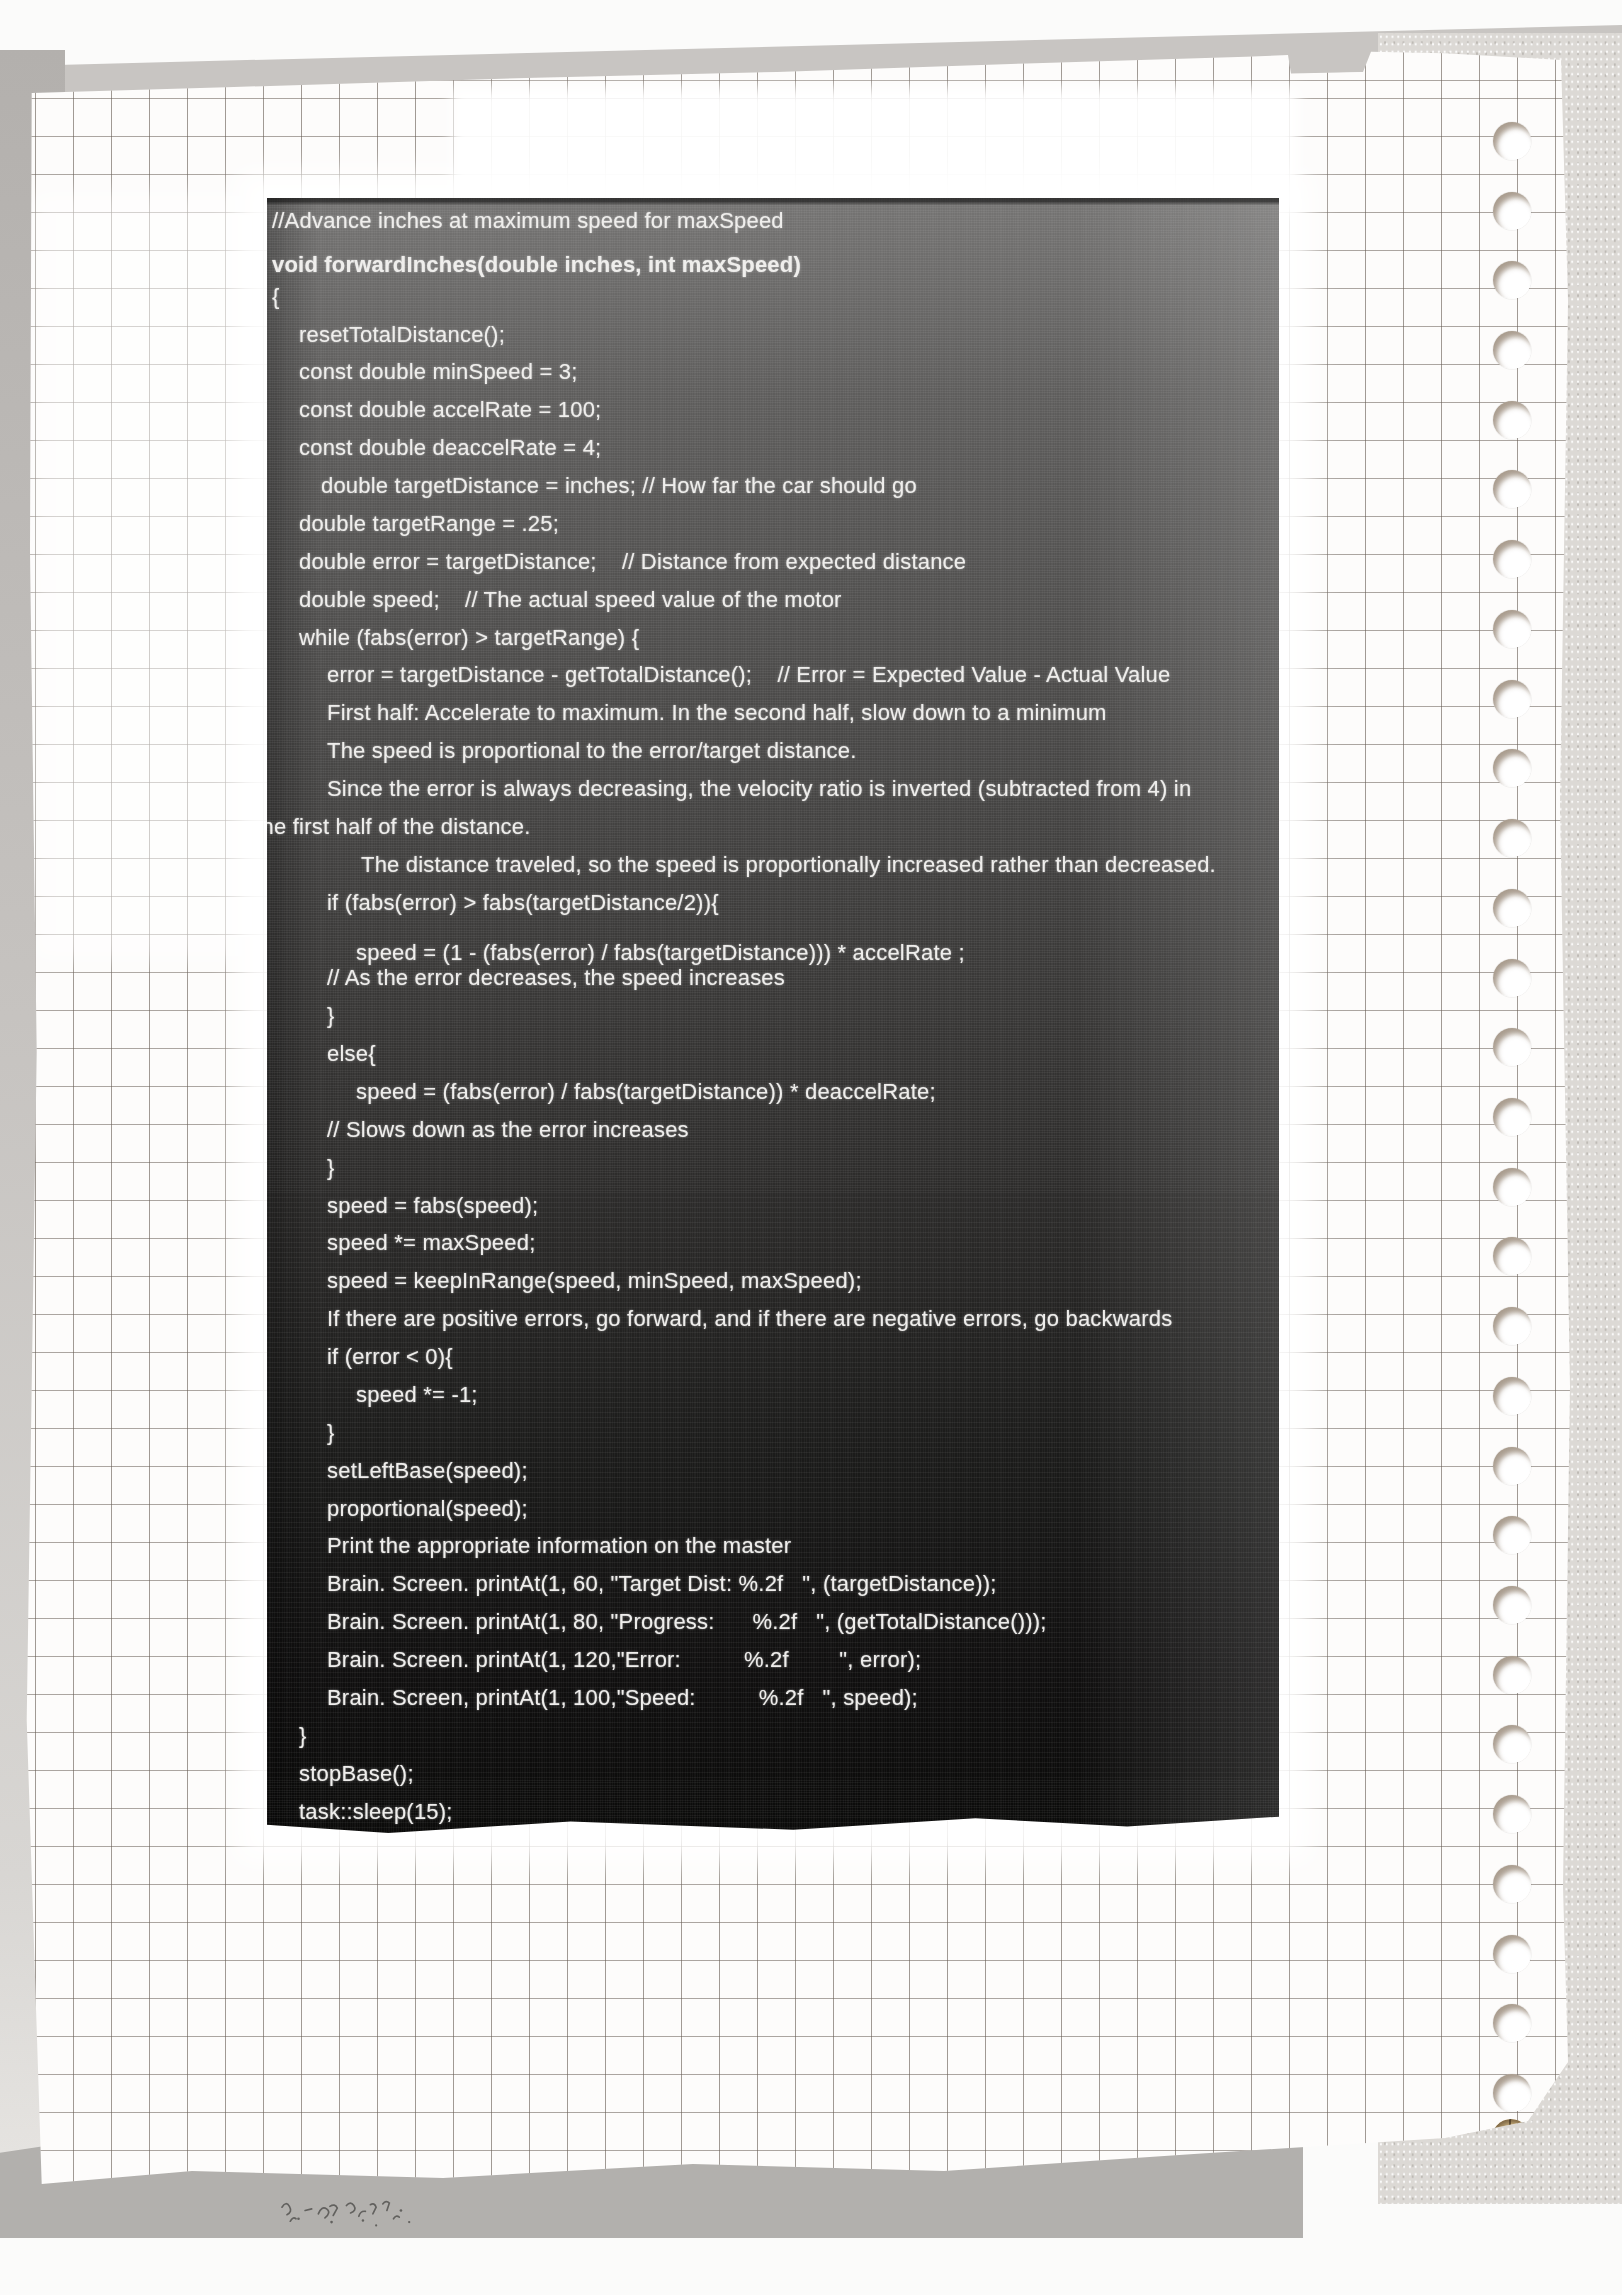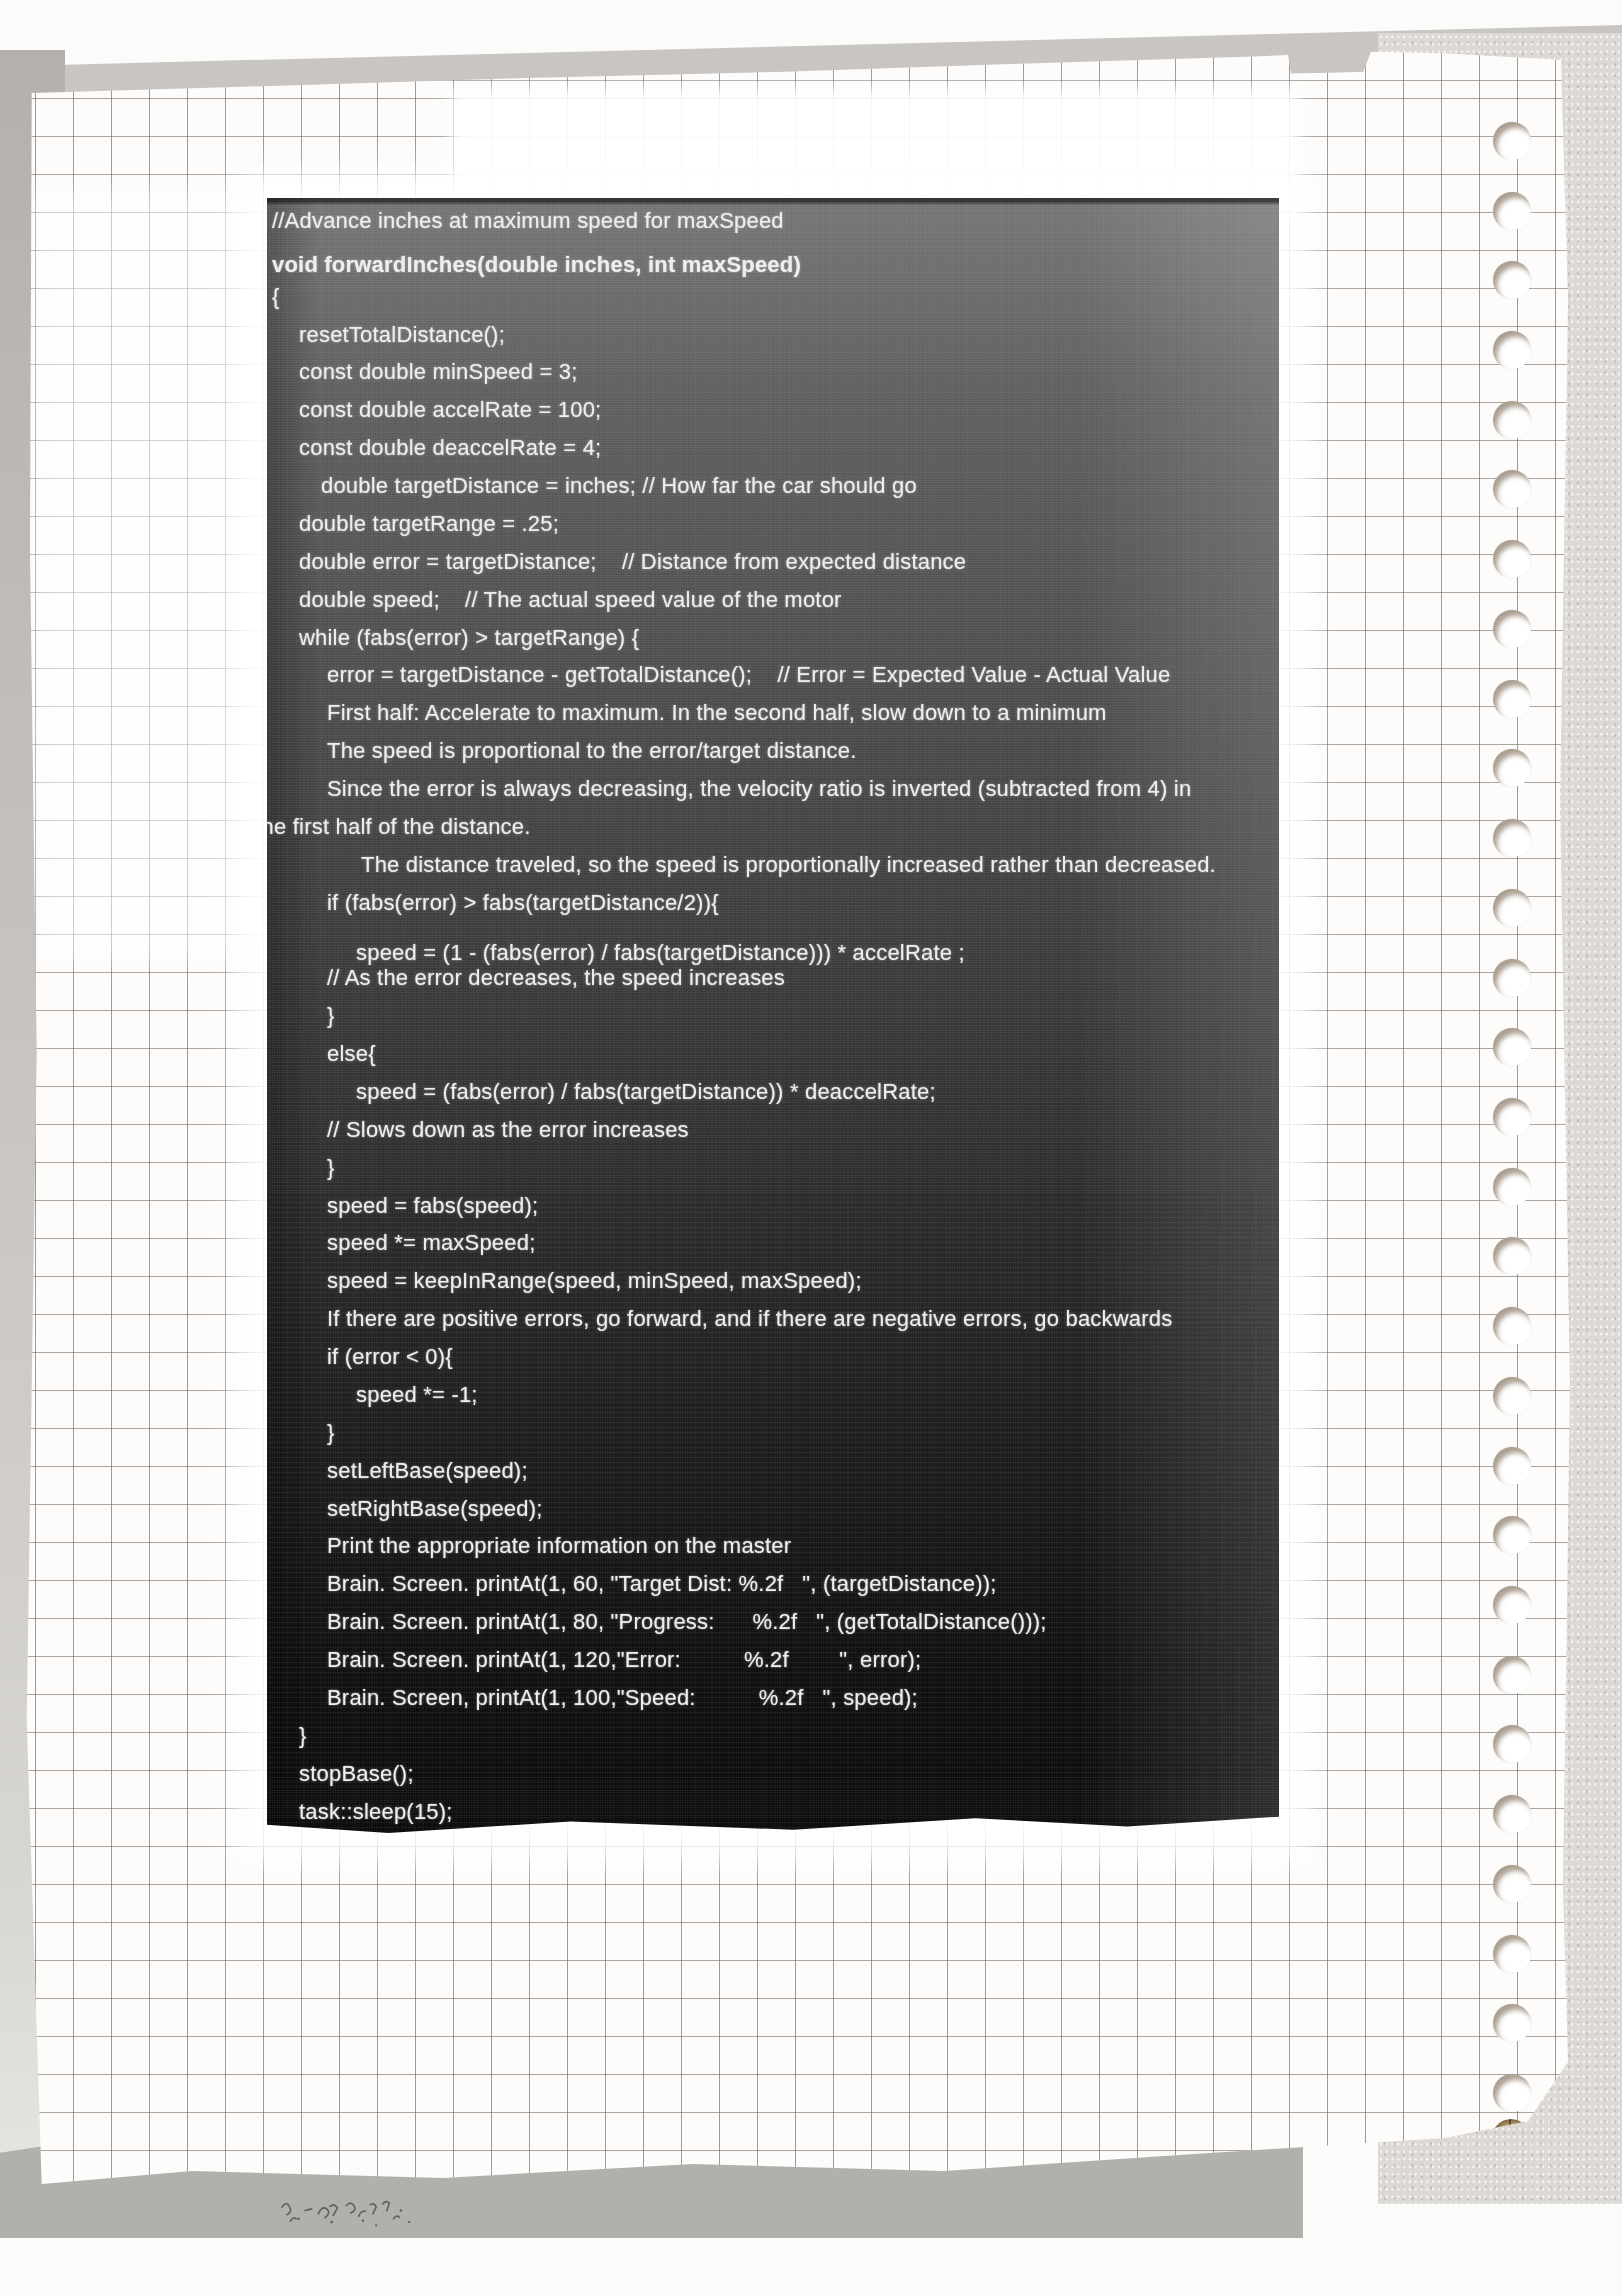--- a/index.html
+++ b/index.html
@@ -142,21 +142,21 @@
       <div class="code-line" style="top: 919px; left: 60px;">// Slows down as the error increases</div>
       <div class="code-line" style="top: 957px; left: 60px;">}</div>
       <div class="code-line" style="top: 995px; left: 60px;">speed = fabs(speed);</div>
       <div class="code-line" style="top: 1032px; left: 60px;">speed *= maxSpeed;</div>
       <div class="code-line" style="top: 1070px; left: 60px;">speed = keepInRange(speed, minSpeed, maxSpeed);</div>
       <div class="code-line" style="top: 1108px; left: 60px;">If there are positive errors, go forward, and if there are negative errors, go backwards</div>
       <div class="code-line" style="top: 1146px; left: 60px;">if (error &lt; 0){</div>
       <div class="code-line" style="top: 1184px; left: 89px;">speed *= -1;</div>
       <div class="code-line" style="top: 1222px; left: 60px;">}</div>
       <div class="code-line" style="top: 1260px; left: 60px;">setLeftBase(speed);</div>
-      <div class="code-line" style="top: 1298px; left: 60px;">setRightBase(speed);</div>
+      <div class="code-line" style="top: 1298px; left: 60px;">proportional(speed);</div>
       <div class="code-line" style="top: 1335px; left: 60px;">Print the appropriate information on the master</div>
       <div class="code-line" style="top: 1373px; left: 60px;">Brain. Screen. printAt(1, 60, "Target Dist: %.2f   ", (targetDistance));</div>
       <div class="code-line" style="top: 1411px; left: 60px;">Brain. Screen. printAt(1, 80, "Progress:      %.2f   ", (getTotalDistance()));</div>
       <div class="code-line" style="top: 1449px; left: 60px;">Brain. Screen. printAt(1, 120,"Error:          %.2f        ", error);</div>
       <div class="code-line" style="top: 1487px; left: 60px;">Brain. Screen, printAt(1, 100,"Speed:          %.2f   ", speed);</div>
       <div class="code-line" style="top: 1525px; left: 32px;">}</div>
       <div class="code-line" style="top: 1563px; left: 32px;">stopBase();</div>
       <div class="code-line" style="top: 1601px; left: 32px;">task::sleep(15);</div>
     </div>
 </div>

